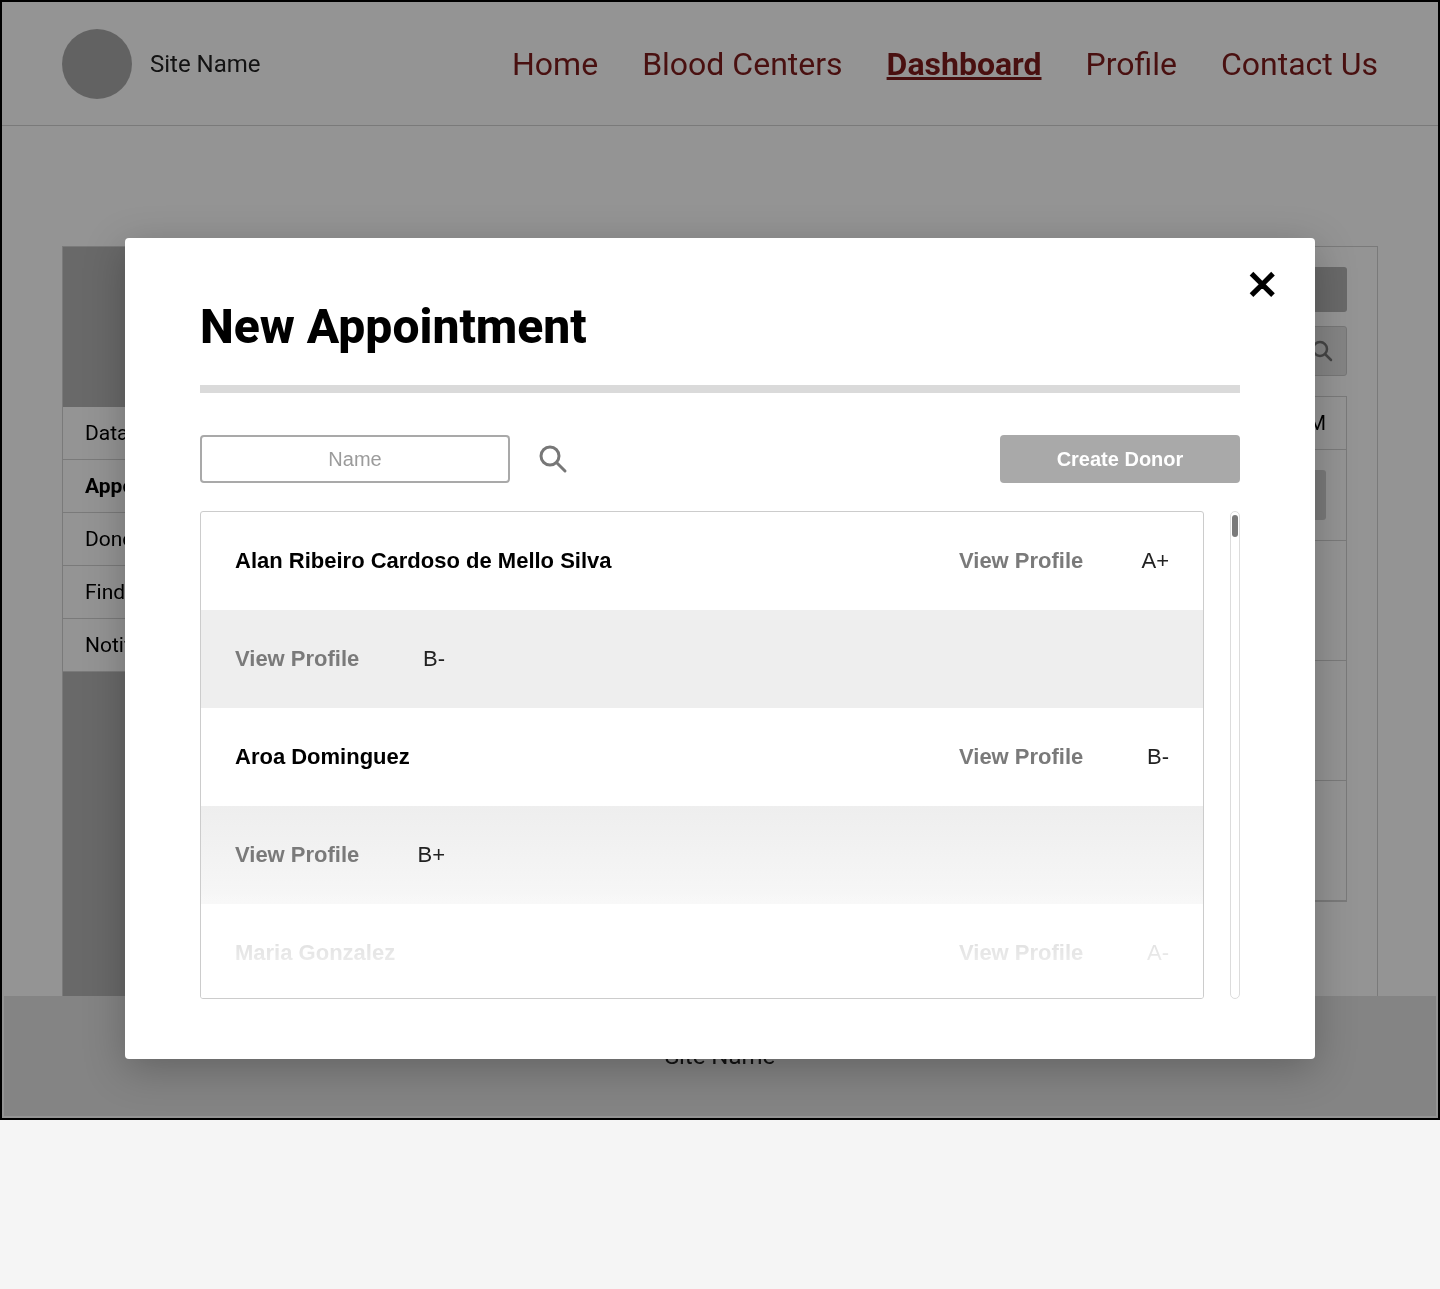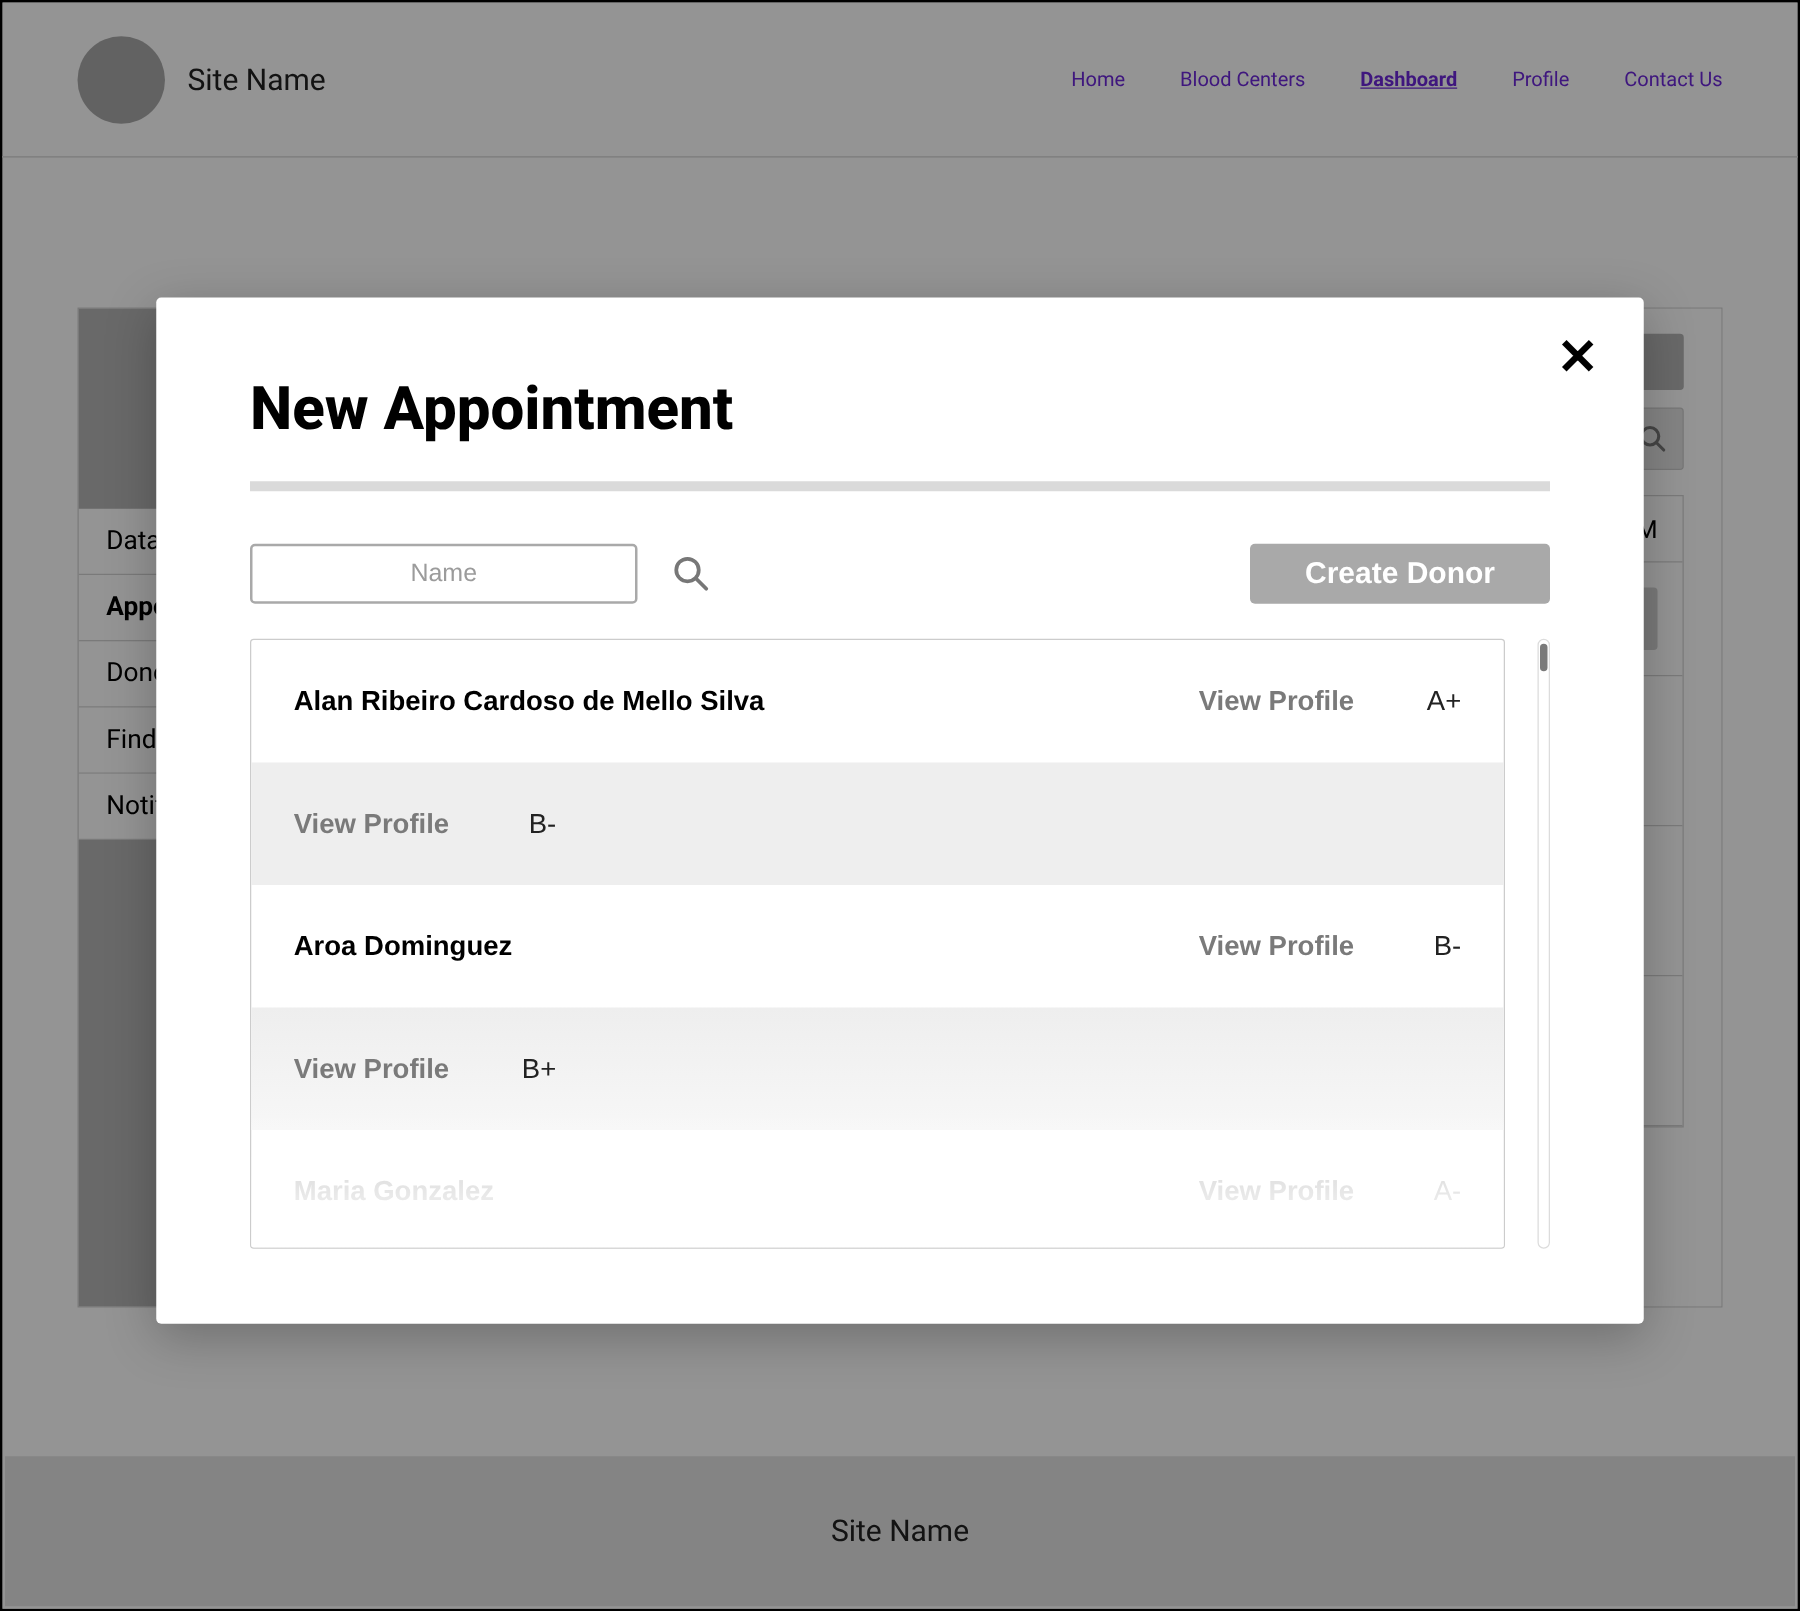--- a/index.html
+++ b/index.html
@@ -1,24 +1,24 @@
 <!DOCTYPE html>
 <html><head>
 <meta charset="utf-8">
 <style>
 * { box-sizing: border-box; margin: 0; padding: 0; }
 html, body { width: 1440px; height: 1289px; font-family: -apple-system, BlinkMacSystemFont, "Segoe UI", Roboto, Arial, sans-serif; background: #f5f5f5; }
-.frame { width: 1440px; height: 1289px; border: 2px solid #000; background: #fff; position: relative; }
+.frame { width: 1440px; height: 1120px; border: 2px solid #000; background: #fff; position: relative; }
 
 
 .header { height: 124px; border-bottom: 1px solid #d3d3d3; display: flex; align-items: center; padding: 0 60px; }
 .logo { width: 70px; height: 70px; border-radius: 50%; background: #aaa; margin-right: 18px; }
 .site-name { font-size: 24px; color: #222; }
 .nav { margin-left: auto; display: flex; gap: 44px; }
-.nav a { font-size: 16px; color: #6d28d9; text-decoration: none; cursor: pointer; }
+.nav a { font-size: 32px; color: #7f1d1d; text-decoration: none; cursor: pointer; }
 .nav a.active { font-weight: 700; text-decoration: underline; }
 
 
 .main { padding: 120px 60px 40px; }
 .dashboard { display: flex; border: 1px solid #d3d3d3; height: 800px; }
 .sidebar { width: 240px; background: #b5b5b5; border-right: 1px solid #d3d3d3; position: relative; }
 .sidebar-top { height: 160px; }
 .sidebar-item { padding: 14px 22px; font-size: 21px; background: #fff; border-bottom: 1px solid #d3d3d3; cursor: pointer; }
 .sidebar-item.active { font-weight: 700; }
 .content { flex: 1; padding: 20px 30px; background: #fff; position: relative; }
@@ -39,21 +39,21 @@
 
 .overlay { position: absolute; inset: 0; background: rgba(0,0,0,0.42); display: flex; align-items: flex-start; justify-content: center; padding-top: 236px; }
 .modal { width: 1190px; background: #fff; padding: 40px 75px 60px; position: relative; box-shadow: 0 10px 40px rgba(0,0,0,0.25); border-radius: 4px; }
 .modal-close { position: absolute; top: 28px; right: 36px; font-size: 40px; font-weight: 900; cursor: pointer; line-height: 1; }
 .modal-title { font-size: 48px; font-weight: 800; margin-top: 20px; margin-bottom: 30px; }
 .modal-progress { height: 8px; background: #dadada; margin-bottom: 42px; }
 .modal-toolbar { display: flex; align-items: center; gap: 28px; margin-bottom: 28px; }
 .name-input { width: 310px; height: 48px; border: 2px solid #a9a9a9; border-radius: 4px; text-align: center; font-size: 20px; color: #888; }
 .name-input::placeholder { color: #9b9b9b; }
 .search-icon { width: 30px; height: 30px; }
-.create-donor { margin-left: auto; width: 240px; height: 48px; background: #a9a9a9; color: #fff; font-weight: 700; font-size: 24px; border: none; border-radius: 4px; cursor: pointer; }
+.create-donor { margin-left: auto; width: 240px; height: 48px; background: #a9a9a9; color: #fff; font-weight: 700; font-size: 20px; border: none; border-radius: 4px; cursor: pointer; }
 
 .list-wrap { display: flex; gap: 26px; }
 .list { flex: 1; border: 1px solid #ccc; border-radius: 3px; height: 488px; overflow: hidden; position: relative; }
 .list-row { display: flex; align-items: center; padding: 0 34px; height: 98px; font-size: 22px; font-family: "Comic Sans MS", "Segoe UI", Arial, sans-serif; }
 .list-row:nth-child(even) { background: #eee; }
 .list-row:nth-child(4) { background: linear-gradient(#eee, #f7f7f7); }
 .list-row .dname { font-weight: 700; flex: 1; }
 .list-row .vp { color: #7a7a7a; width: 150px; cursor: pointer; font-weight: bold; }
 .list-row .bt { width: 60px; text-align: right; color: #222; font-weight: 500; }
 .list-row.faded .dname, .list-row.faded .vp, .list-row.faded .bt { color: #c4c4c4; }

